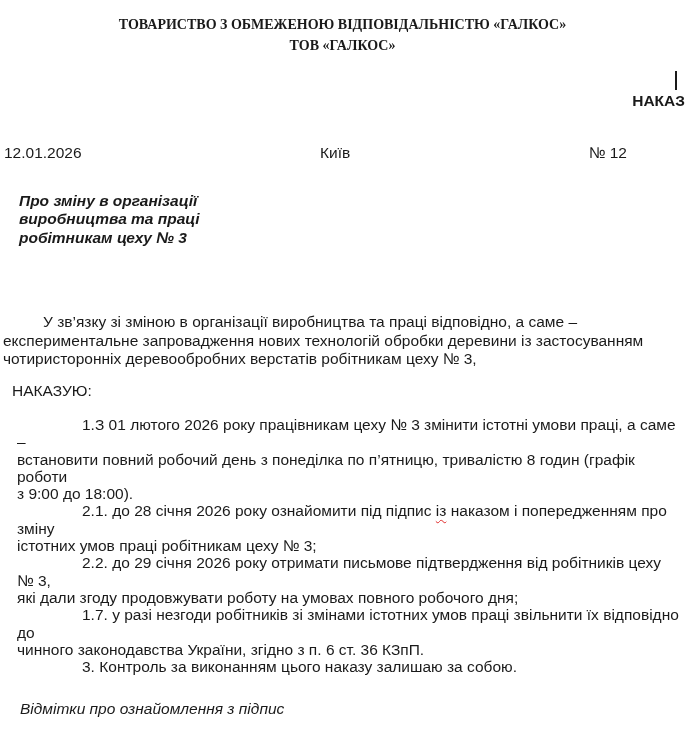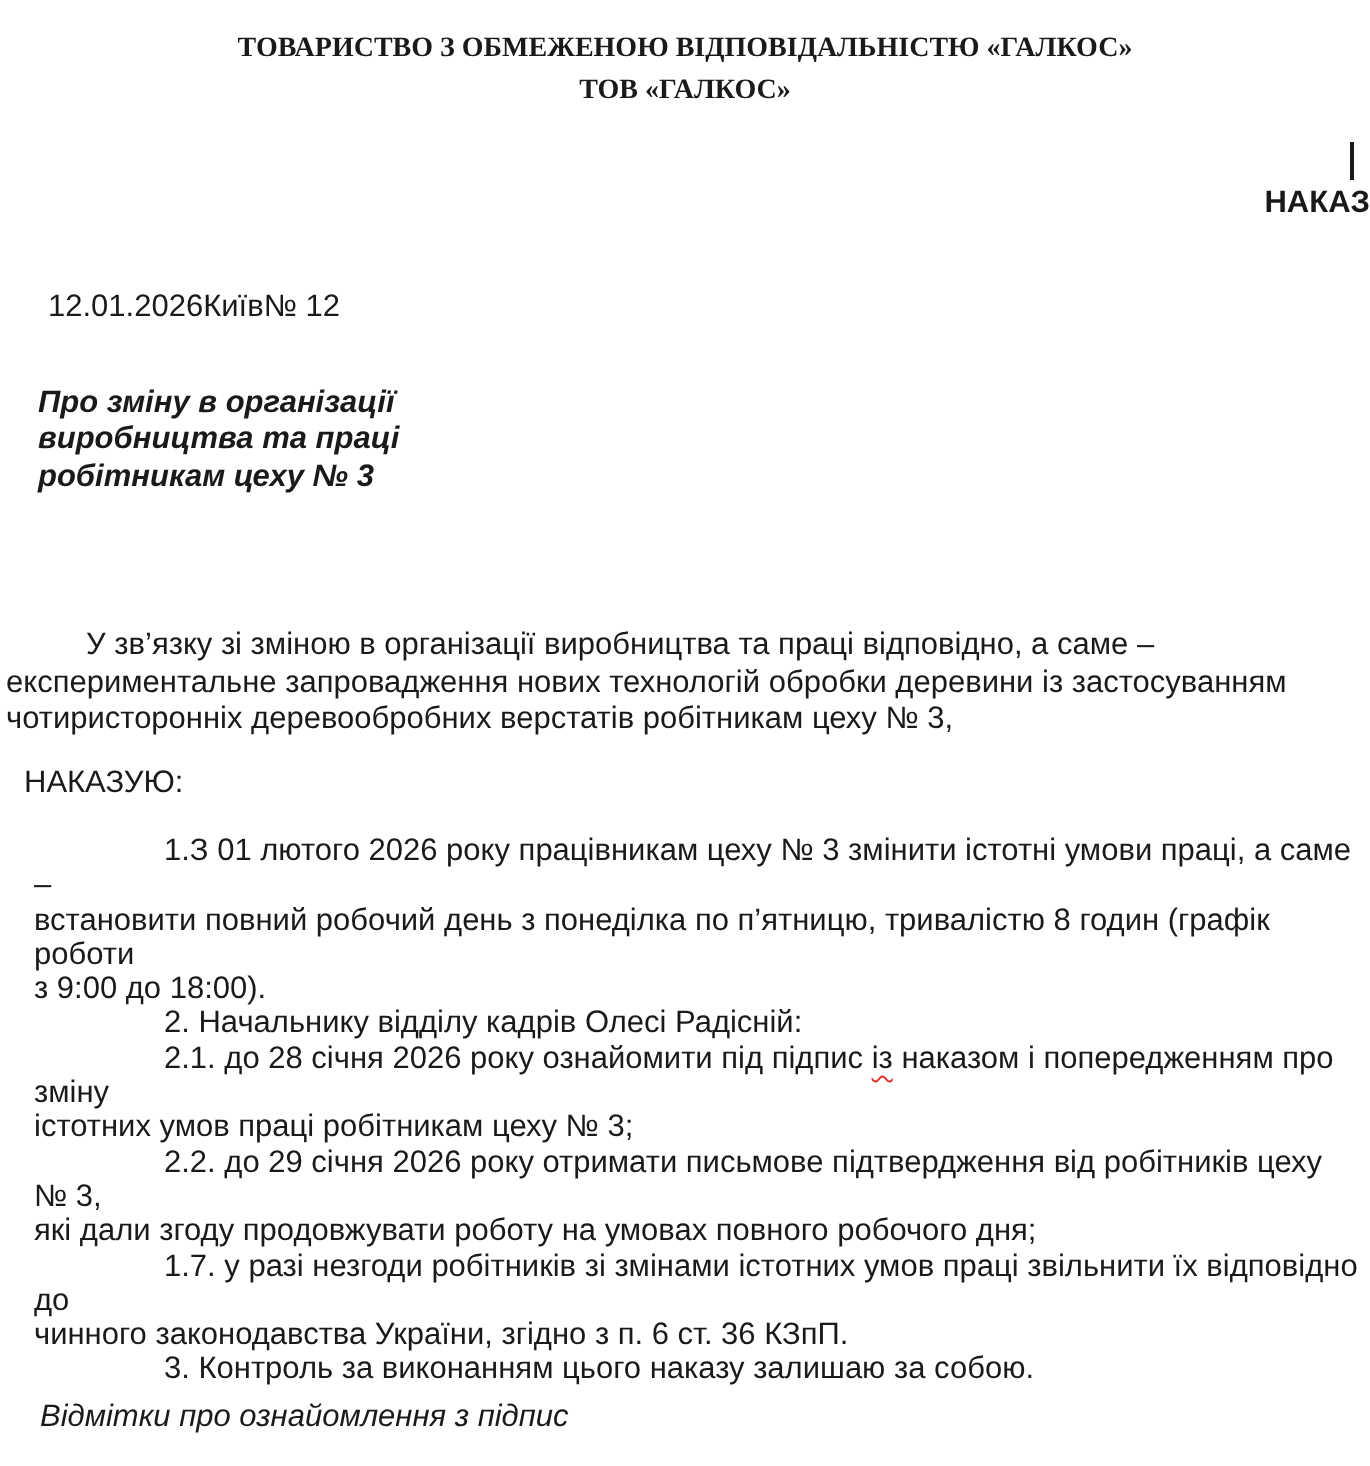--- a/index.html
+++ b/index.html
@@ -27,22 +27,22 @@
     text-align: center;
   }
   .edrpou-row { margin-top: 15px; text-align: right; padding-right: 7px; }
   .caret {
     display: inline-block; width: 2px; height: 19px;
     background: var(--caret, #1a1a1a);
     vertical-align: -4px; margin-right: 1px;
   }
   .doc-title { text-align: right; font-weight: bold; margin-top: 1px; }
   .meta-row {
-    display: flex; justify-content: flex-start;
-    margin-top: 34px; padding-left: 24px; padding-right: 58px;
+    display: flex; justify-content: space-between;
+    margin-top: 34px; padding-left: 4px; padding-right: 58px;
   }
   .subject {
     margin-top: 29px; margin-left: 19px;
     font-weight: bold; white-space: pre-line; font-style: italic;
   }
   .preamble {
     margin-top: 66px; margin-left: 3px; margin-right: 8px;
     text-indent: 40px; white-space: pre-line;
   }
   .resolution { margin-top: 13px; margin-left: 12px; }
@@ -90,21 +90,20 @@
   <p class="preamble">У зв’язку зі зміною в організації виробництва та праці відповідно, а саме –
 експериментальне запровадження нових технологій обробки деревини із застосуванням
 чотиристоронніх деревообробних верстатів робітникам цеху № 3,</p>
 
   <div class="resolution">НАКАЗУЮ:</div>
 
   <div class="list">
     <p class="li">1.З 01 лютого 2026 року працівникам цеху № 3 змінити істотні умови праці, а саме –
 встановити повний робочий день з понеділка по п’ятницю, тривалістю 8 годин (графік роботи
 з 9:00 до 18:00).</p>
-    <p class="li">2. Начальнику відділу кадрів Олесі Радісній:</p>
     <p class="li"><span>2.1. до 28 січня 2026 року ознайомити під підпис</span> <span class="misspelled">із</span> <span>наказом і попередженням про зміну
 істотних умов праці робітникам цеху № 3;</span></p>
     <p class="li">2.2. до 29 січня 2026 року отримати письмове підтвердження від робітників цеху № 3,
 які дали згоду продовжувати роботу на умовах повного робочого дня;</p>
     <p class="li">1.7. у разі незгоди робітників зі змінами істотних умов праці звільнити їх відповідно до
 чинного законодавства України, згідно з п. 6 ст. 36 КЗпП.</p>
     <p class="li">3. Контроль за виконанням цього наказу залишаю за собою.</p>
   </div>
 
 

